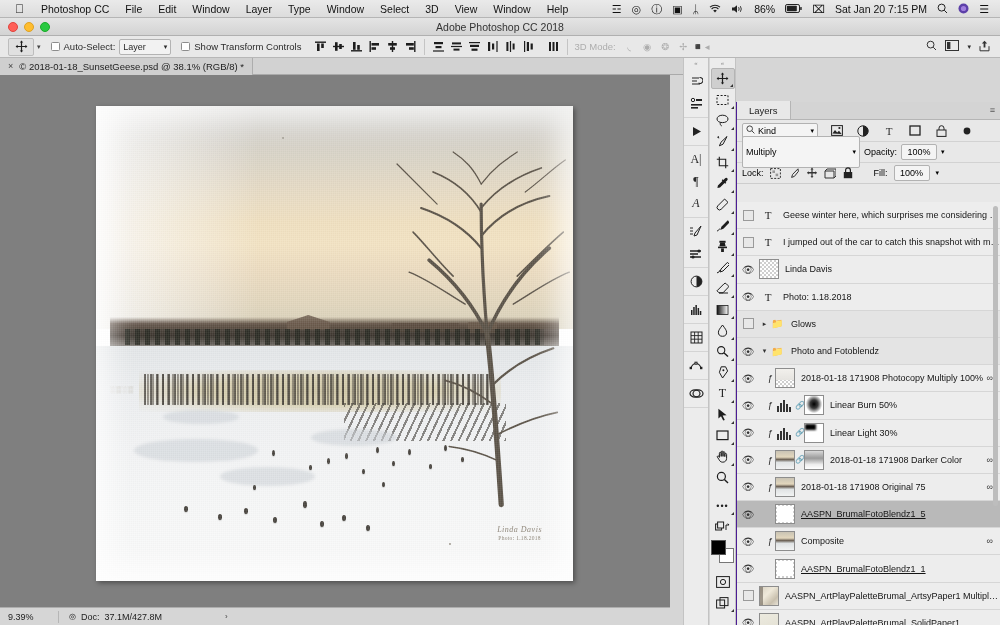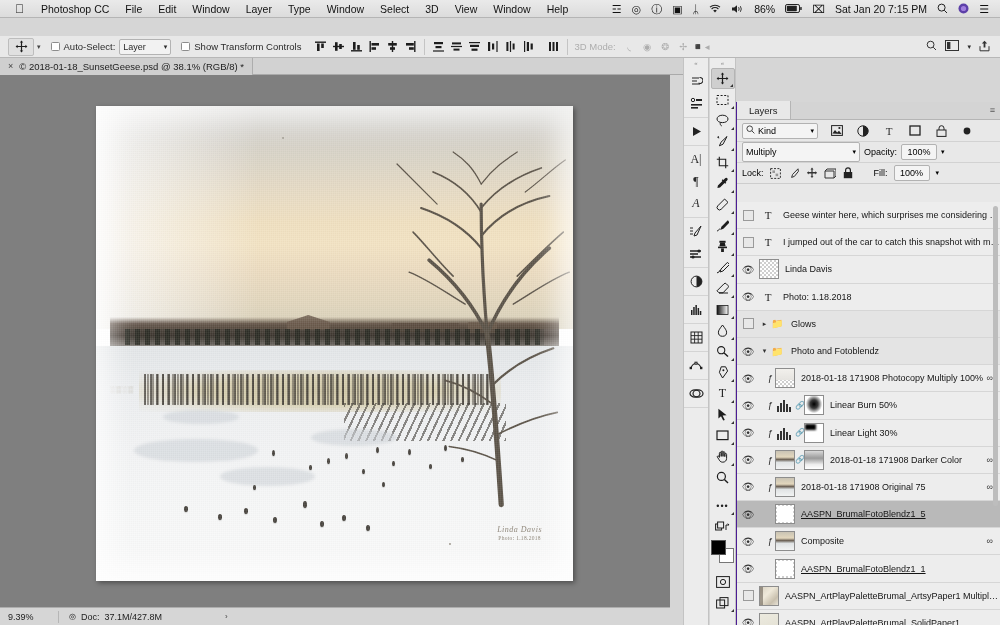--- a/index.html
+++ b/index.html
@@ -248,21 +248,21 @@
     width:76px; height:16px; background:#f4f4f4; border:1px solid #b2b2b2; border-radius:2px;
     display:flex; align-items:center; padding:0 3px; font-size:9px; gap:3px; justify-content:space-between;
   }
   .fico { width:14px; height:14px; display:flex;align-items:center;justify-content:center; font-size:10px; color:#2a2a2a; }
 
   .lp-blend {
     height:21px; display:flex; align-items:center; gap:4px;
     padding:0 5px; border-bottom:1px solid #d2d2d2; font-size:9px;
   }
   .blend-sel {
-    width:118px; height:20px; background:#f4f4f4; border:1px solid #b2b2b2; border-radius:2px;
+    width:118px; height:32px; background:#f4f4f4; border:1px solid #b2b2b2; border-radius:2px;
     display:flex; align-items:center; padding:0 3px; font-size:9px; justify-content:space-between;
   }
   .num-box {
     width:36px; height:16px; background:#f4f4f4; border:1px solid #b2b2b2; border-radius:2px;
     display:flex; align-items:center; justify-content:center; font-size:9px;
   }
 
   .lp-lock {
     height:21px; display:flex; align-items:center; gap:6px;
     padding:0 5px; border-bottom:1px solid #cdcdcd; font-size:9px;
@@ -387,20 +387,28 @@
       <div class="si">
         <svg width="11" height="11" viewBox="0 0 11 11">
             <circle cx="5.5" cy="5.5" r="5" fill="#5c3fa8"></circle>
             <circle cx="5.5" cy="5.5" r="2.6" fill="#a07ede"></circle>
           </svg>
       </div>
       <div class="si">☰</div>
     </div>
   </div>
 
+  <div class="titlebar">
+    <div class="traffic">
+      <div class="tl r"></div>
+      <div class="tl y"></div>
+      <div class="tl g"></div>
+    </div>
+    <div>Adobe Photoshop CC 2018</div>
+  </div>
 
   <div class="optionsbar">
     <div class="ob-tool">
       <svg width="13" height="13" viewBox="0 0 13 13">
           <path d="M6.5 0.6 L8.2 2.6 H7.1 V5.9 H10.4 V4.8 L12.4 6.5 L10.4 8.2 V7.1 H7.1 V10.4 H8.2 L6.5 12.4 L4.8 10.4 H5.9 V7.1 H2.6 V8.2 L0.6 6.5 L2.6 4.8 V5.9 H5.9 V2.6 H4.8 Z" fill="#1d1d1d"></path>
         </svg>
     </div>
     <div class="ob-caret">▾</div>
 
     <div class="ob-group">

